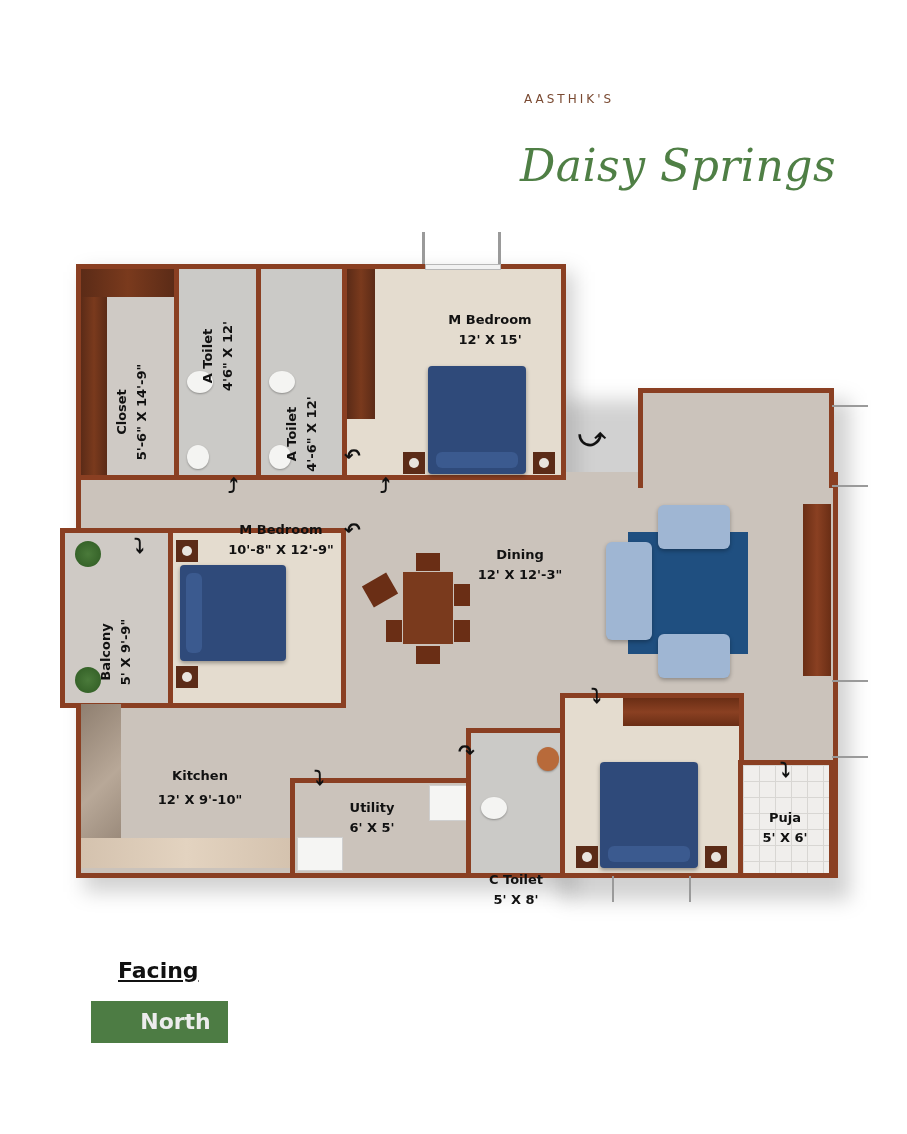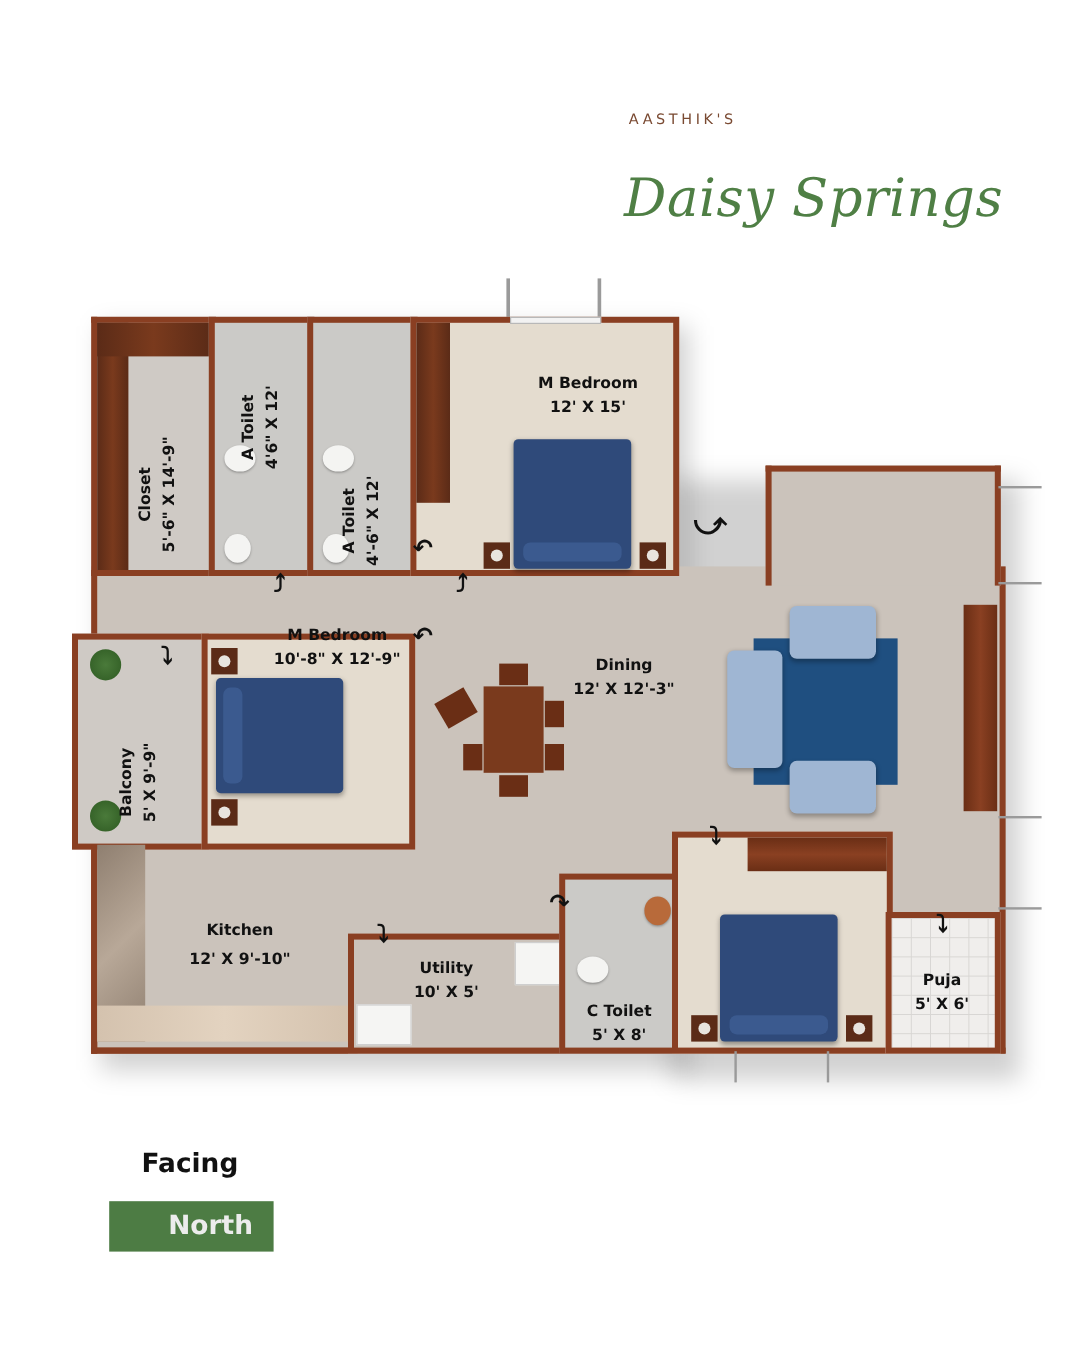--- a/index.html
+++ b/index.html
@@ -42,21 +42,21 @@
   .table { position: absolute; background: #7a3a1d; }
   .chair { position: absolute; background: #6a2e15; }
 
   .window { position: absolute; background: #f2f2f2; border: 1px solid #b8b8b8; }
   .rail { position: absolute; background: #9a9a9a; }
 
   .arrow { position: absolute; font-size: 20px; color: #111; line-height: 1; font-weight: bold; }
   .plant { position: absolute; width: 26px; height: 26px; border-radius: 50%; background: radial-gradient(circle,#4a7a3a,#2e5a22); }
   .counter { position: absolute; background: #f5f5f3; border: 1px solid #cfcfcf; }
 
-  .facing-label { position: absolute; left: 118px; top: 958px; font-family: "DejaVu Sans", sans-serif; font-weight: bold; font-size: 22px; color: #111; }
+  .facing-label { position: absolute; left: 118px; top: 958px; font-family: "DejaVu Sans", sans-serif; font-weight: bold; font-size: 22px; color: #111; text-decoration: underline; }
   .facing-badge { position: absolute; left: 91px; top: 1001px; width: 137px; height: 42px; background: #4d7c44; color: #ececec; font-family: "DejaVu Sans", sans-serif; font-weight: bold; font-size: 22px; text-align: center; line-height: 42px; padding-left: 32px; }
 </style>
 </head>
 <body>
 
 <div class="brand-top">AASTHIK'S</div>
 <div class="brand-name">Daisy Springs</div>
 
 <div class="plan">
 
@@ -157,28 +157,28 @@
     <div style="margin-bottom:4px;">Kitchen</div>
     <div>12' X 9'-10"</div>
   </div>
 
   <div class="room floor-main" style="left:290px;top:778px;width:182px;height:100px;">
     <div class="counter" style="left:2px;top:54px;width:46px;height:34px;"></div>
     <div class="counter" style="left:134px;top:2px;width:38px;height:36px;"></div>
   </div>
   <div class="label" style="left:322px;top:798px;width:100px;">
     <div>Utility</div>
-    <div>10' X 5'</div>
+    <div>6' X 5'</div>
   </div>
 
   <div class="room floor-tile" style="left:466px;top:728px;width:100px;height:150px;">
     <div class="toilet" style="left:10px;top:64px;"></div>
     <div class="basin" style="left:66px;top:14px;background:#b86a3a;"></div>
   </div>
-  <div class="label" style="left:466px;top:834px;width:100px;">
+  <div class="label" style="left:466px;top:870px;width:100px;">
     <div>C Toilet</div>
     <div>5' X 8'</div>
   </div>
 
   <div class="room floor-beige" style="left:560px;top:693px;width:184px;height:185px;">
     <div class="wardrobe" style="left:58px;top:0;width:116px;height:28px;background:linear-gradient(180deg,#6a2e15,#8a4022,#6a2e15);"></div>
   </div>
   <div class="bed" style="left:600px;top:762px;width:98px;height:106px;"></div>
   <div class="nightstand" style="left:576px;top:846px;"></div>
   <div class="nightstand" style="left:705px;top:846px;"></div>

